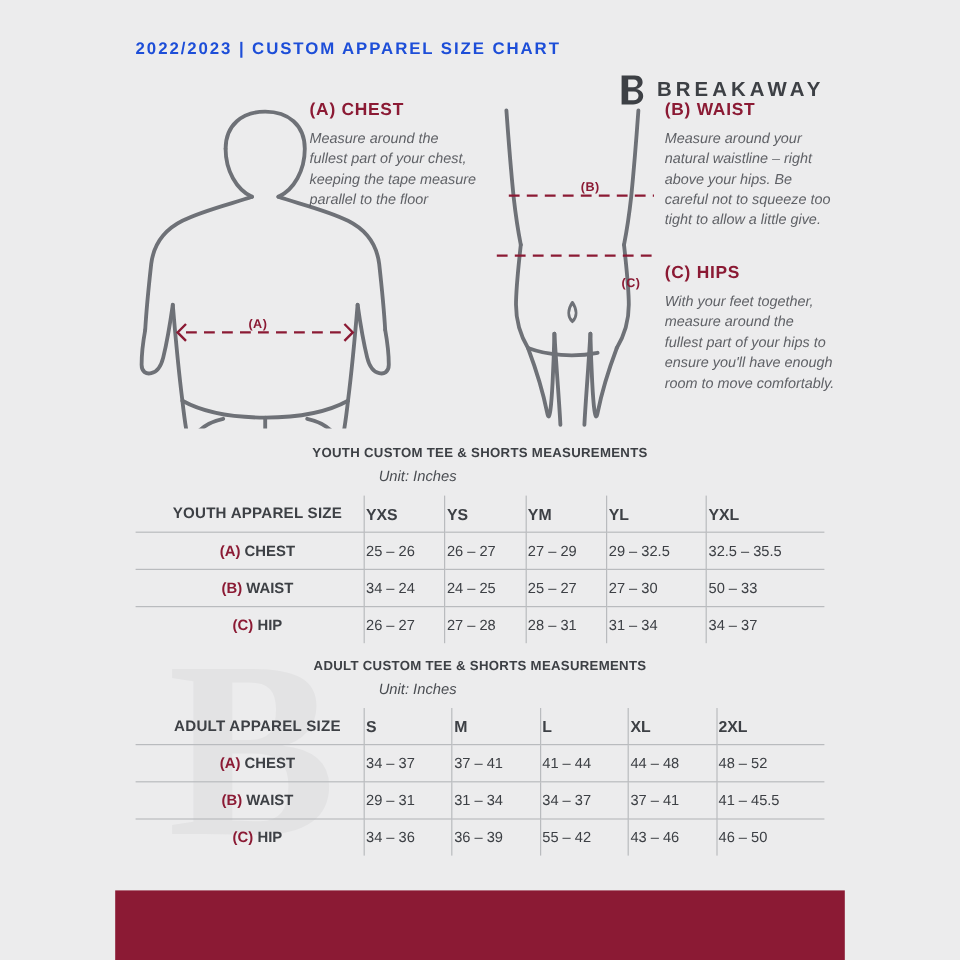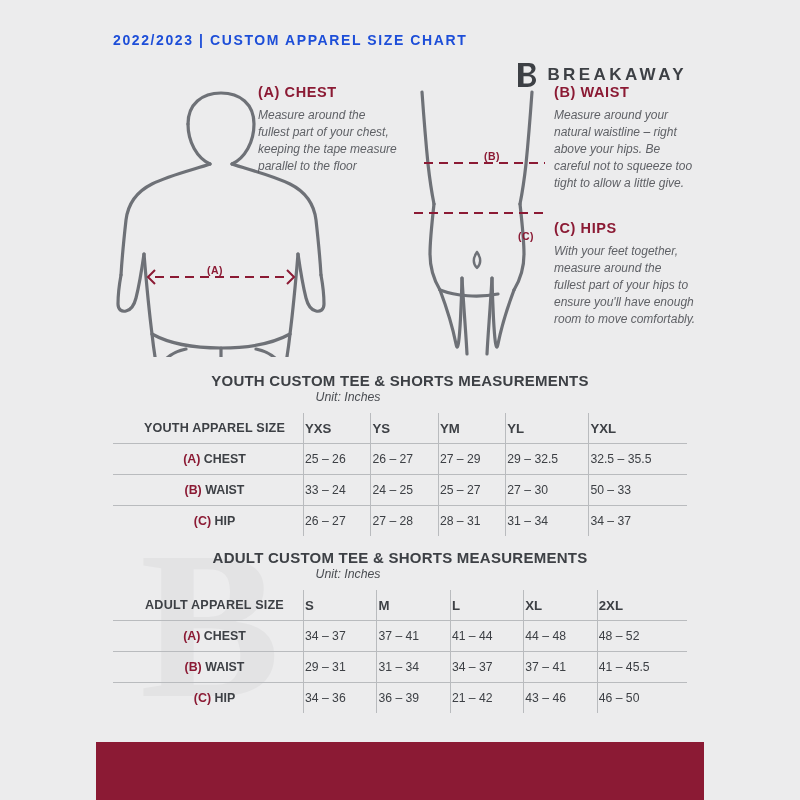--- a/index.html
+++ b/index.html
@@ -25,21 +25,21 @@
   .callout h3{margin:0 0 7px 0;font-size:14.5px;font-weight:700;letter-spacing:.6px;color:#8b1a34;}
   .callout p{margin:0;font-size:12px;line-height:1.42;color:#5f6166;font-style:italic;}
 
   .c-chest{left:258px;top:12px;width:142px;}
   .c-waist{left:554px;top:12px;width:140px;}
   .c-hips{left:554px;top:148px;width:142px;}
 
   .lbl{position:absolute;font-size:10.5px;font-weight:700;color:#8b1a34;letter-spacing:.4px;}
 
   
-  .sec-title{position:absolute;width:800px;text-align:center;font-size:15px;font-weight:700;
+  .sec-title{position:absolute;width:800px;text-align:center;font-size:11px;font-weight:700;
     color:#3d4045;letter-spacing:.25px;}
   .sec-unit{position:absolute;width:696px;text-align:center;font-size:12.3px;font-style:italic;color:#4a4d52;}
 
   
   table{position:absolute;border-collapse:collapse;width:574px;left:113px;}
   table td,table th{border:1px solid #b9bbbe;height:28px;font-size:12.2px;color:#3d4045;
     text-align:left;font-weight:400;}
   table .rowhead{text-align:center;padding-left:14px;width:175px;font-weight:700;font-size:12.4px;}
   table thead td{font-weight:700;font-size:13.2px;}
   table thead td.rowhead{font-weight:700;font-size:12.6px;letter-spacing:.2px;}
@@ -160,21 +160,21 @@
         <td>26 – 27</td>
         <td>27 – 29</td>
         <td>29 – 32.5</td>
         <td class="last-col">32.5 – 35.5</td>
       </tr>
       <tr>
         <td class="rowhead first-col">
           <span class="tag">(B) </span>
           <span class="rh-label">WAIST</span>
         </td>
-        <td>33 – 24</td>
+        <td>34 – 24</td>
         <td>24 – 25</td>
         <td>25 – 27</td>
         <td>27 – 30</td>
         <td class="last-col">50 – 33</td>
       </tr>
       <tr class="last-row">
         <td class="rowhead first-col">
           <span class="tag">(C) </span>
           <span class="rh-label">HIP</span>
         </td>
@@ -224,21 +224,21 @@
         <td>37 – 41</td>
         <td class="last-col">41 – 45.5</td>
       </tr>
       <tr class="last-row">
         <td class="rowhead first-col">
           <span class="tag">(C) </span>
           <span class="rh-label">HIP</span>
         </td>
         <td>34 – 36</td>
         <td>36 – 39</td>
-        <td>21 – 42</td>
+        <td>55 – 42</td>
         <td>43 – 46</td>
         <td class="last-col">46 – 50</td>
       </tr>
     </tbody>
   </table>
 
   <div class="footer"></div>
 </div>
 
 </body></html>

